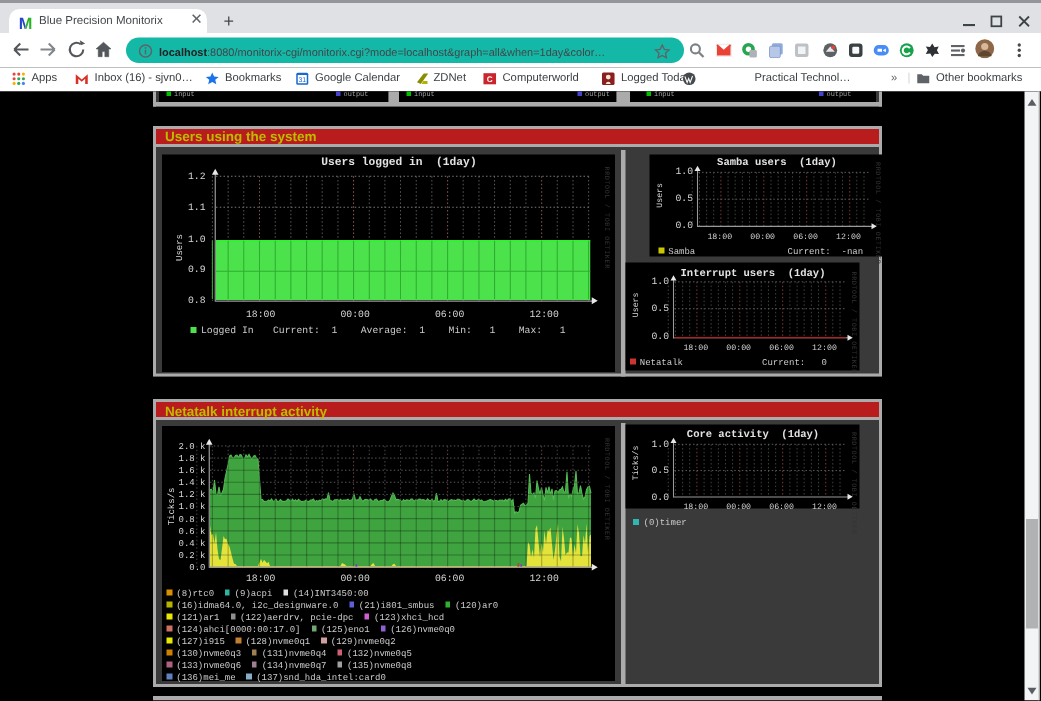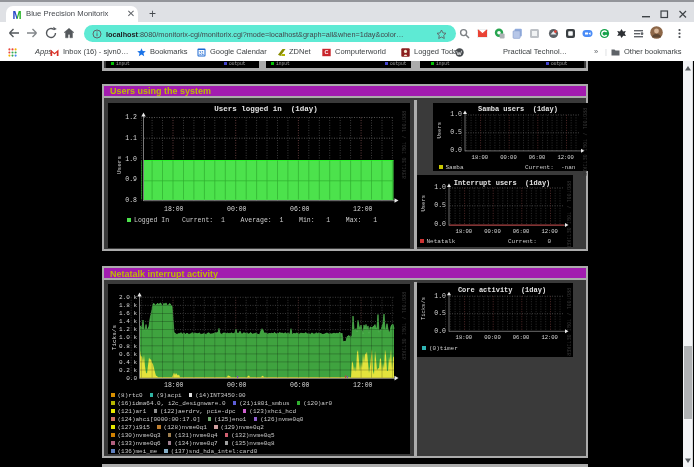--- a/index.html
+++ b/index.html
@@ -12,35 +12,35 @@
 #tab { position:absolute; left:6px; top:4px; width:132px; height:18px; background:#fff; border-radius:7px 7px 0 0; }
 #tabfav { position:absolute; left:6px; top:3.5px; width:10px; height:10px; }
 #tabtitle { position:absolute; left:20px; top:2.5px; font-size:7.7px; color:#45494e; letter-spacing:0; }
 #tabclose { position:absolute; left:119px; top:1.5px; width:12px; height:12px; color:#5f6368; font-size:10px; line-height:12px; text-align:center; }
 #newtab { position:absolute; left:146px; top:5.5px; width:13px; height:13px; color:#45494e; font-size:12px; line-height:12px; text-align:center; }
 .winbtn { position:absolute; top:0; height:22px; color:#3e4347; }
 
 
 #toolbar { position:absolute; left:0; top:22px; width:694px; height:23px; background:#fff; }
 .navico { position:absolute; top:4px; width:14px; height:14px; }
-#urlpill { position:absolute; left:84px; top:3px; width:372px; height:17px; background:#5eead4; border-radius:9px; overflow:hidden; }
+#urlpill { position:absolute; left:84px; top:3px; width:372px; height:17px; background:#14b8a6; border-radius:9px; overflow:hidden; }
 #urltext { position:absolute; left:22px; top:4.5px; font-size:7.3px; color:#202124; white-space:pre; }
 .extico { position:absolute; top:6px; width:11px; height:11px; }
 
 
 #bookmarks { position:absolute; left:0; top:45px; width:694px; height:16px; background:#fff; }
 .bm { position:absolute; top:2px; height:12px; font-size:7.5px; color:#3c4043; }
 .bmico { position:absolute; top:3px; width:9px; height:9px; }
 
 
 #page { position:absolute; left:0; top:61px; width:694px; height:406px; background:#000; }
 
 
 .sect { position:absolute; left:102px; width:486px; border:2px solid #ababab; background:#3a3a3a; }
-.shead { height:12px; background:#a21caf; border-bottom:2px solid #ababab; position:relative; }
+.shead { height:12px; background:#b91c1c; border-bottom:2px solid #ababab; position:relative; }
 .shead span { position:absolute; left:6px; top:0.5px; font-size:9px; font-weight:bold; color:#bdbd00; }
 .gbox { position:absolute; background:#000; }
 .gtitle { position:absolute; width:100%; text-align:center; color:#e3e3e3; font-size:7.5px; font-weight:bold; font-family:"Liberation Mono", monospace; white-space:pre;padding-left:14px; }
 .ylab { position:absolute; color:#d9d9d9; font-size:6.5px; font-family:"Liberation Mono", monospace; text-align:right; }
 .xlab { position:absolute; color:#d9d9d9; font-size:6.5px; font-family:"Liberation Mono", monospace; }
 .leg  { position:absolute; color:#cccccc; font-size:6.5px; font-family:"Liberation Mono", monospace; white-space:pre; }
 .sq { display:inline-block; width:4px; height:4px; margin-right:3px; }
 .vlabel { position:absolute; color:#d9d9d9; font-size:6px; font-family:"Liberation Mono", monospace; writing-mode:vertical-rl; transform:rotate(180deg); white-space:nowrap; }
 .wm { position:absolute; color:#343434; font-size:4.5px; font-family:"Liberation Mono", monospace; writing-mode:vertical-rl; white-space:nowrap; letter-spacing:0.4px; }
 
@@ -168,21 +168,21 @@
       <circle cx="1.4" cy="1.4" r="1.05" fill="#e8453c"></circle>
         <circle cx="4.5" cy="1.4" r="1.05" fill="#e8453c"></circle>
         <circle cx="7.6" cy="1.4" r="1.05" fill="#f4b400"></circle>
       <circle cx="1.4" cy="4.5" r="1.05" fill="#e8453c"></circle>
         <circle cx="4.5" cy="4.5" r="1.05" fill="#34a853"></circle>
         <circle cx="7.6" cy="4.5" r="1.05" fill="#34a853"></circle>
       <circle cx="1.4" cy="7.6" r="1.05" fill="#f4b400"></circle>
         <circle cx="4.5" cy="7.6" r="1.05" fill="#34a853"></circle>
         <circle cx="7.6" cy="7.6" r="1.05" fill="#4285f4"></circle>
     </svg>
-    <span class="bm" style="left:35px;font-style:italic;">Apps</span>
+    <span class="bm" style="left:21px;">Apps</span>
     <svg class="bmico" style="left:50px;" viewBox="0 0 9 9">
         <path d="M0.5 8 V1.5 L4.5 5 L8.5 1.5 V8 H6.8 V4.5 L4.5 6.5 L2.2 4.5 V8 Z" fill="#d93025"></path>
       </svg>
     <span class="bm" style="left:63px;">Inbox (16) - sjvn0…</span>
     <svg class="bmico" style="left:137px;" viewBox="0 0 9 9">
         <path d="M4.5 0.3 L5.7 3 L8.8 3.3 L6.5 5.2 L7.2 8.2 L4.5 6.6 L1.8 8.2 L2.5 5.2 L0.2 3.3 L3.3 3 Z" fill="#1a73e8"></path>
       </svg>
     <span class="bm" style="left:150px;">Bookmarks</span>
     <svg class="bmico" style="left:197px;" viewBox="0 0 9 9">
         <rect x="0.5" y="0.5" width="8" height="8" rx="1" fill="#1967d2"></rect>
@@ -427,21 +427,21 @@
       <line x1="32.5" y1="50.1" x2="147" y2="50.1" stroke="#b22222" stroke-width="0.9"></line>
       <path d="M30 12 L32 8.5 L34 12 Z" fill="#e8e8e8"></path>
       <path d="M148 48.1 L151.5 50.1 L148 52.1 Z" fill="#e8e8e8"></path>
     </g>
   </svg>
   <div class="wm" style="left:149px;top:6px;">RRDTOOL / TOBI OETIKER</div>
   <div class="leg" style="left:2.5px;top:63px;font-size:6px;"><span class="sq" style="background:#cc3333;"></span>Netatalk</div>
   <div class="leg" style="left:91px;top:63px;font-size:6px;">Current:   0</div>
 </div>
 
-<div class="gbox" style="left:417px;top:222px;width:156px;height:74px;">
+<div class="gbox" style="left:417px;top:222px;width:156px;height:56px;">
   <div class="gtitle" style="top:2.5px;font-size:7px;">Core activity  (1day)</div>
   <div class="vlabel" style="left:3px;top:14px;font-size:5.5px;">Ticks/s</div>
   <div class="ylab" style="left:12px;top:9.7px;width:17px;">1.0</div>
   <div class="ylab" style="left:12px;top:27.2px;width:17px;">0.5</div>
   <div class="ylab" style="left:12px;top:44.7px;width:17px;">0.0</div>
   <div class="xlab" style="left:38.6px;top:51px;font-size:5.5px;">18:00</div>
   <div class="xlab" style="left:67.2px;top:51px;font-size:5.5px;">00:00</div>
   <div class="xlab" style="left:95.8px;top:51px;font-size:5.5px;">06:00</div>
   <div class="xlab" style="left:124.4px;top:51px;font-size:5.5px;">12:00</div>
   <svg style="position:absolute;left:0;top:0;" width="156" height="68" viewBox="0 0 156 68">

